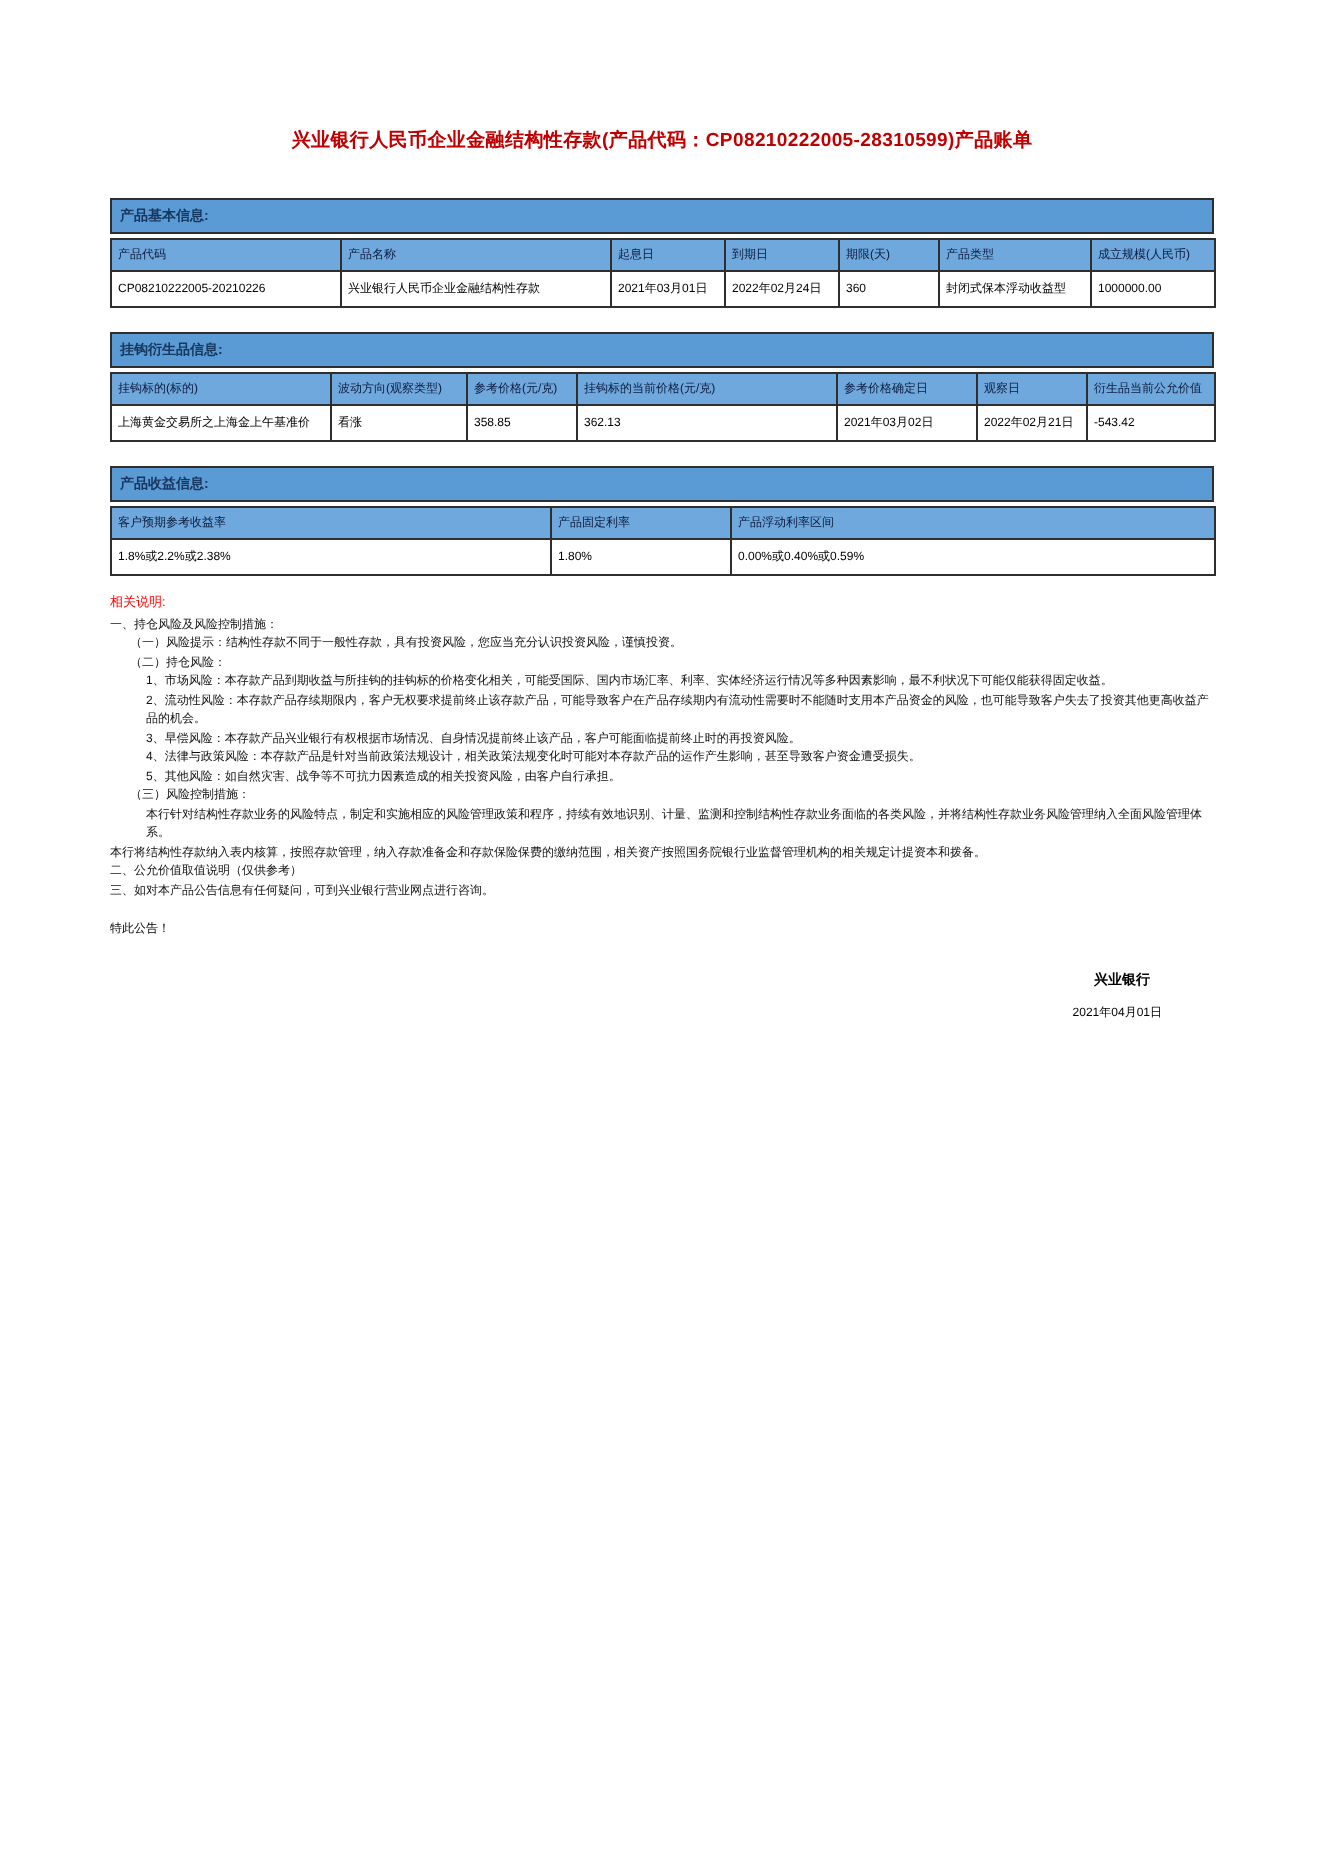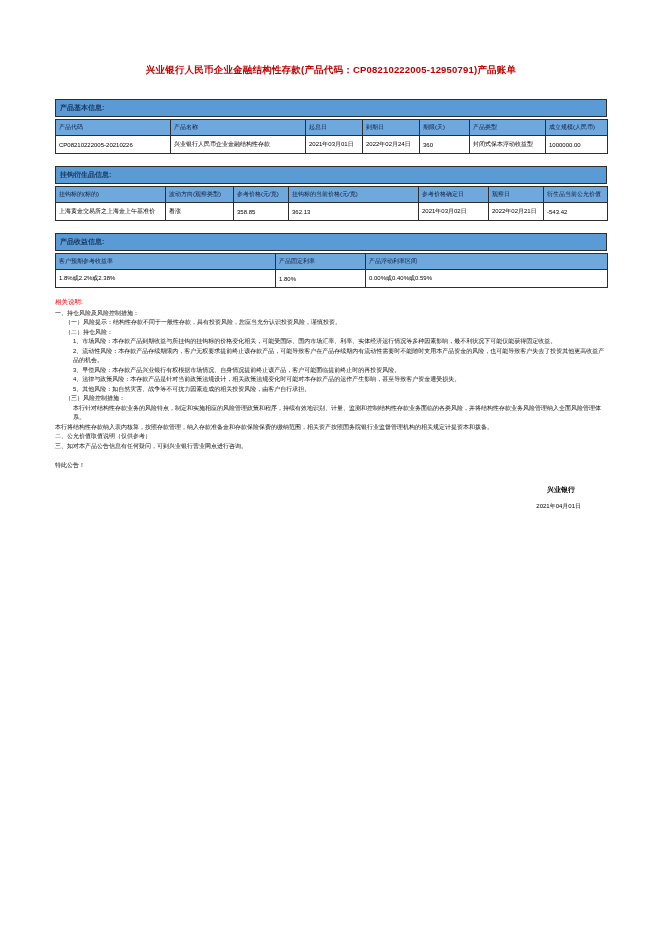--- a/index.html
+++ b/index.html
@@ -90,21 +90,21 @@
   .t2 .c6 { width: 64px; }
   
   .t3 .c0 { width: 220px; } .t3 .c1 { width: 90px; } .t3 .c2 { width: 242px; }
 </style>
 </head>
 <body>
 
 <div class="page">
   <div class="content">
 
-    <div class="doc-title">兴业银行人民币企业金融结构性存款(产品代码：CP08210222005-12950791)产品账单</div>
+    <div class="doc-title">兴业银行人民币企业金融结构性存款(产品代码：CP08210222005-28310599)产品账单</div>
 
     <div class="section-bar first">产品基本信息:</div>
     <table class="t1">
       <tbody>
           <tr>
         <th class="c0">产品代码</th>
         <th class="c1">产品名称</th>
         <th class="c2">起息日</th>
         <th class="c3">到期日</th>
         <th class="c4">期限(天)</th>

